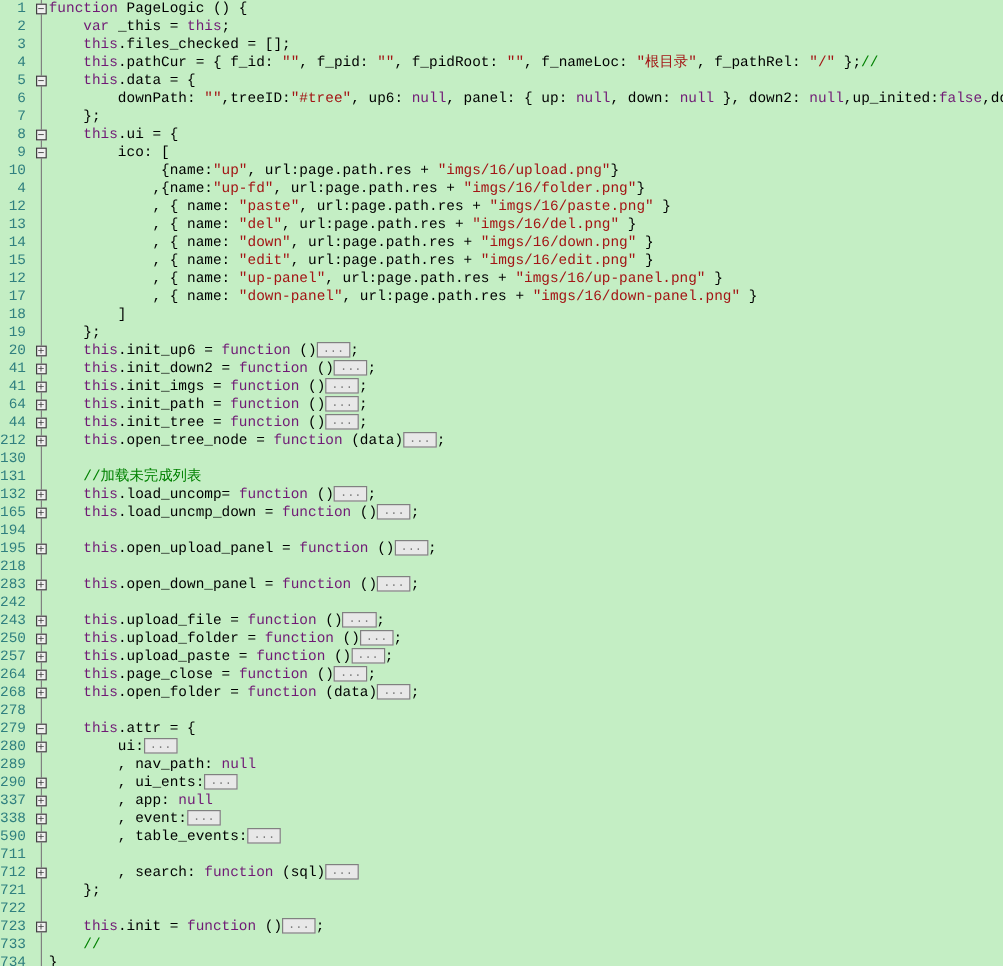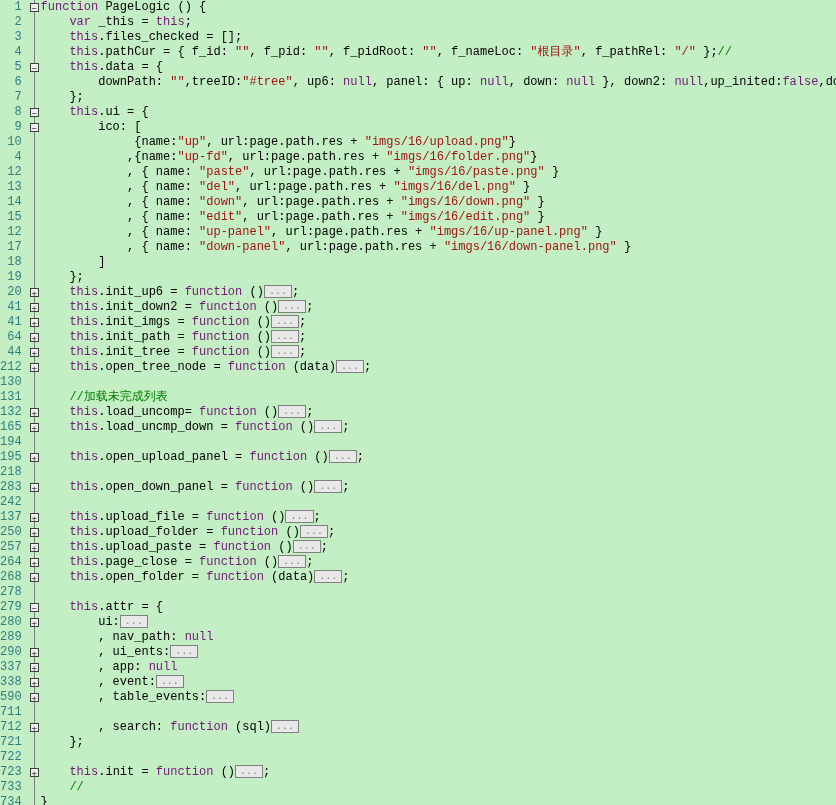--- a/index.html
+++ b/index.html
@@ -112,21 +112,21 @@
       <div>212</div>
       <div>130</div>
       <div>131</div>
       <div>132</div>
       <div>165</div>
       <div>194</div>
       <div>195</div>
       <div>218</div>
       <div>283</div>
       <div>242</div>
-      <div>137</div>
+      <div>243</div>
       <div>250</div>
       <div>257</div>
       <div>264</div>
       <div>268</div>
       <div>278</div>
       <div>279</div>
       <div>280</div>
       <div>289</div>
       <div>290</div>
       <div>337</div>

